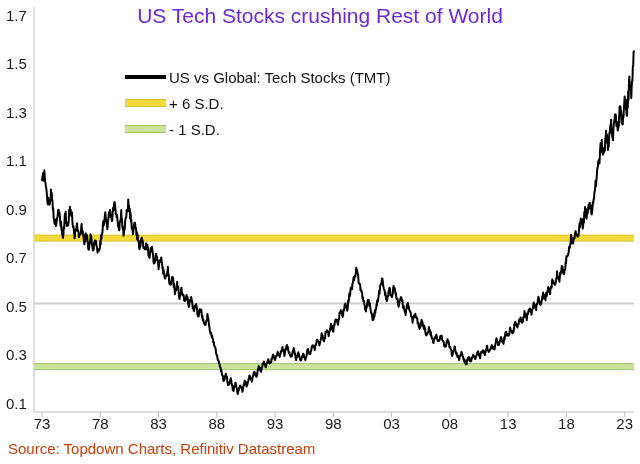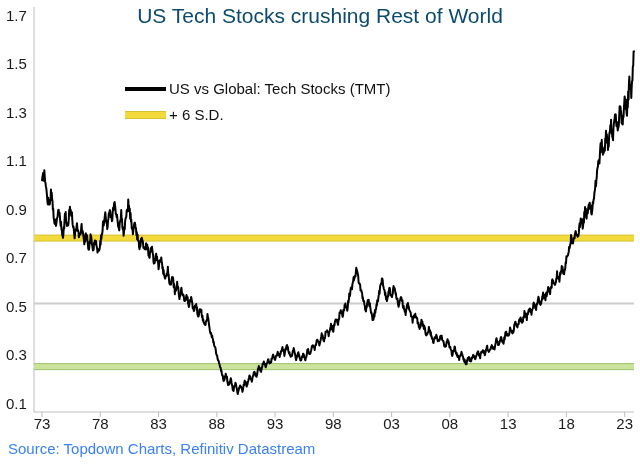--- a/index.html
+++ b/index.html
@@ -21,21 +21,21 @@
     height: 464px;
   }
   #chart-title {
     position: absolute;
     left: 0;
     top: 4px;
     width: 640px;
     text-align: center;
     font-size: 21px;
     font-weight: 400;
-    color: #0c4a6e;
+    color: #6d28d9;
     letter-spacing: 0px;
   }
   #plot-svg {
     position: absolute;
     left: 0;
     top: 0;
   }
   .axis-tick-label {
     font-family: "Liberation Sans", sans-serif;
     font-size: 15px;
@@ -44,21 +44,21 @@
   .y-tick-label { text-anchor: start; }
   .x-tick-label { text-anchor: middle; }
   #legend {
     position: absolute;
     left: 122px;
     top: 70px;
     width: 330px;
   }
   .legend-row {
     display: flex;
-    align-items: flex-end;
+    align-items: flex-start;
     height: 26px;
   }
   .legend-swatch {
     width: 44px;
     height: 14px;
     position: relative;
     flex: 0 0 44px;
     margin-right: 3px;
   }
   .legend-swatch i {
@@ -77,21 +77,21 @@
     font-size: 15px;
     color: #111111;
     white-space: nowrap;
     line-height: 15px;
   }
   #source-note {
     position: absolute;
     left: 8px;
     top: 440px;
     font-size: 15px;
-    color: #3b82f6;
+    color: #c2410c;
   }
 </style>
 </head>
 <body>
 
 <div id="chart-root">
 
   <div id="chart-title">US Tech Stocks crushing Rest of World</div>
 
   <svg id="plot-svg" width="640" height="464">
@@ -154,17 +154,23 @@
           <i></i>
         </span>
       <span class="legend-label">US vs Global: Tech Stocks (TMT)</span>
     </div>
     <div class="legend-row">
       <span class="legend-swatch sw-up">
           <i></i>
         </span>
       <span class="legend-label">+ 6 S.D.</span>
     </div>
+    <div class="legend-row">
+      <span class="legend-swatch sw-dn">
+          <i></i>
+        </span>
+      <span class="legend-label">- 1 S.D.</span>
+    </div>
   </div>
 
   <div id="source-note">Source: Topdown Charts, Refinitiv Datastream</div>
 
 </div>
 
 </body></html>

